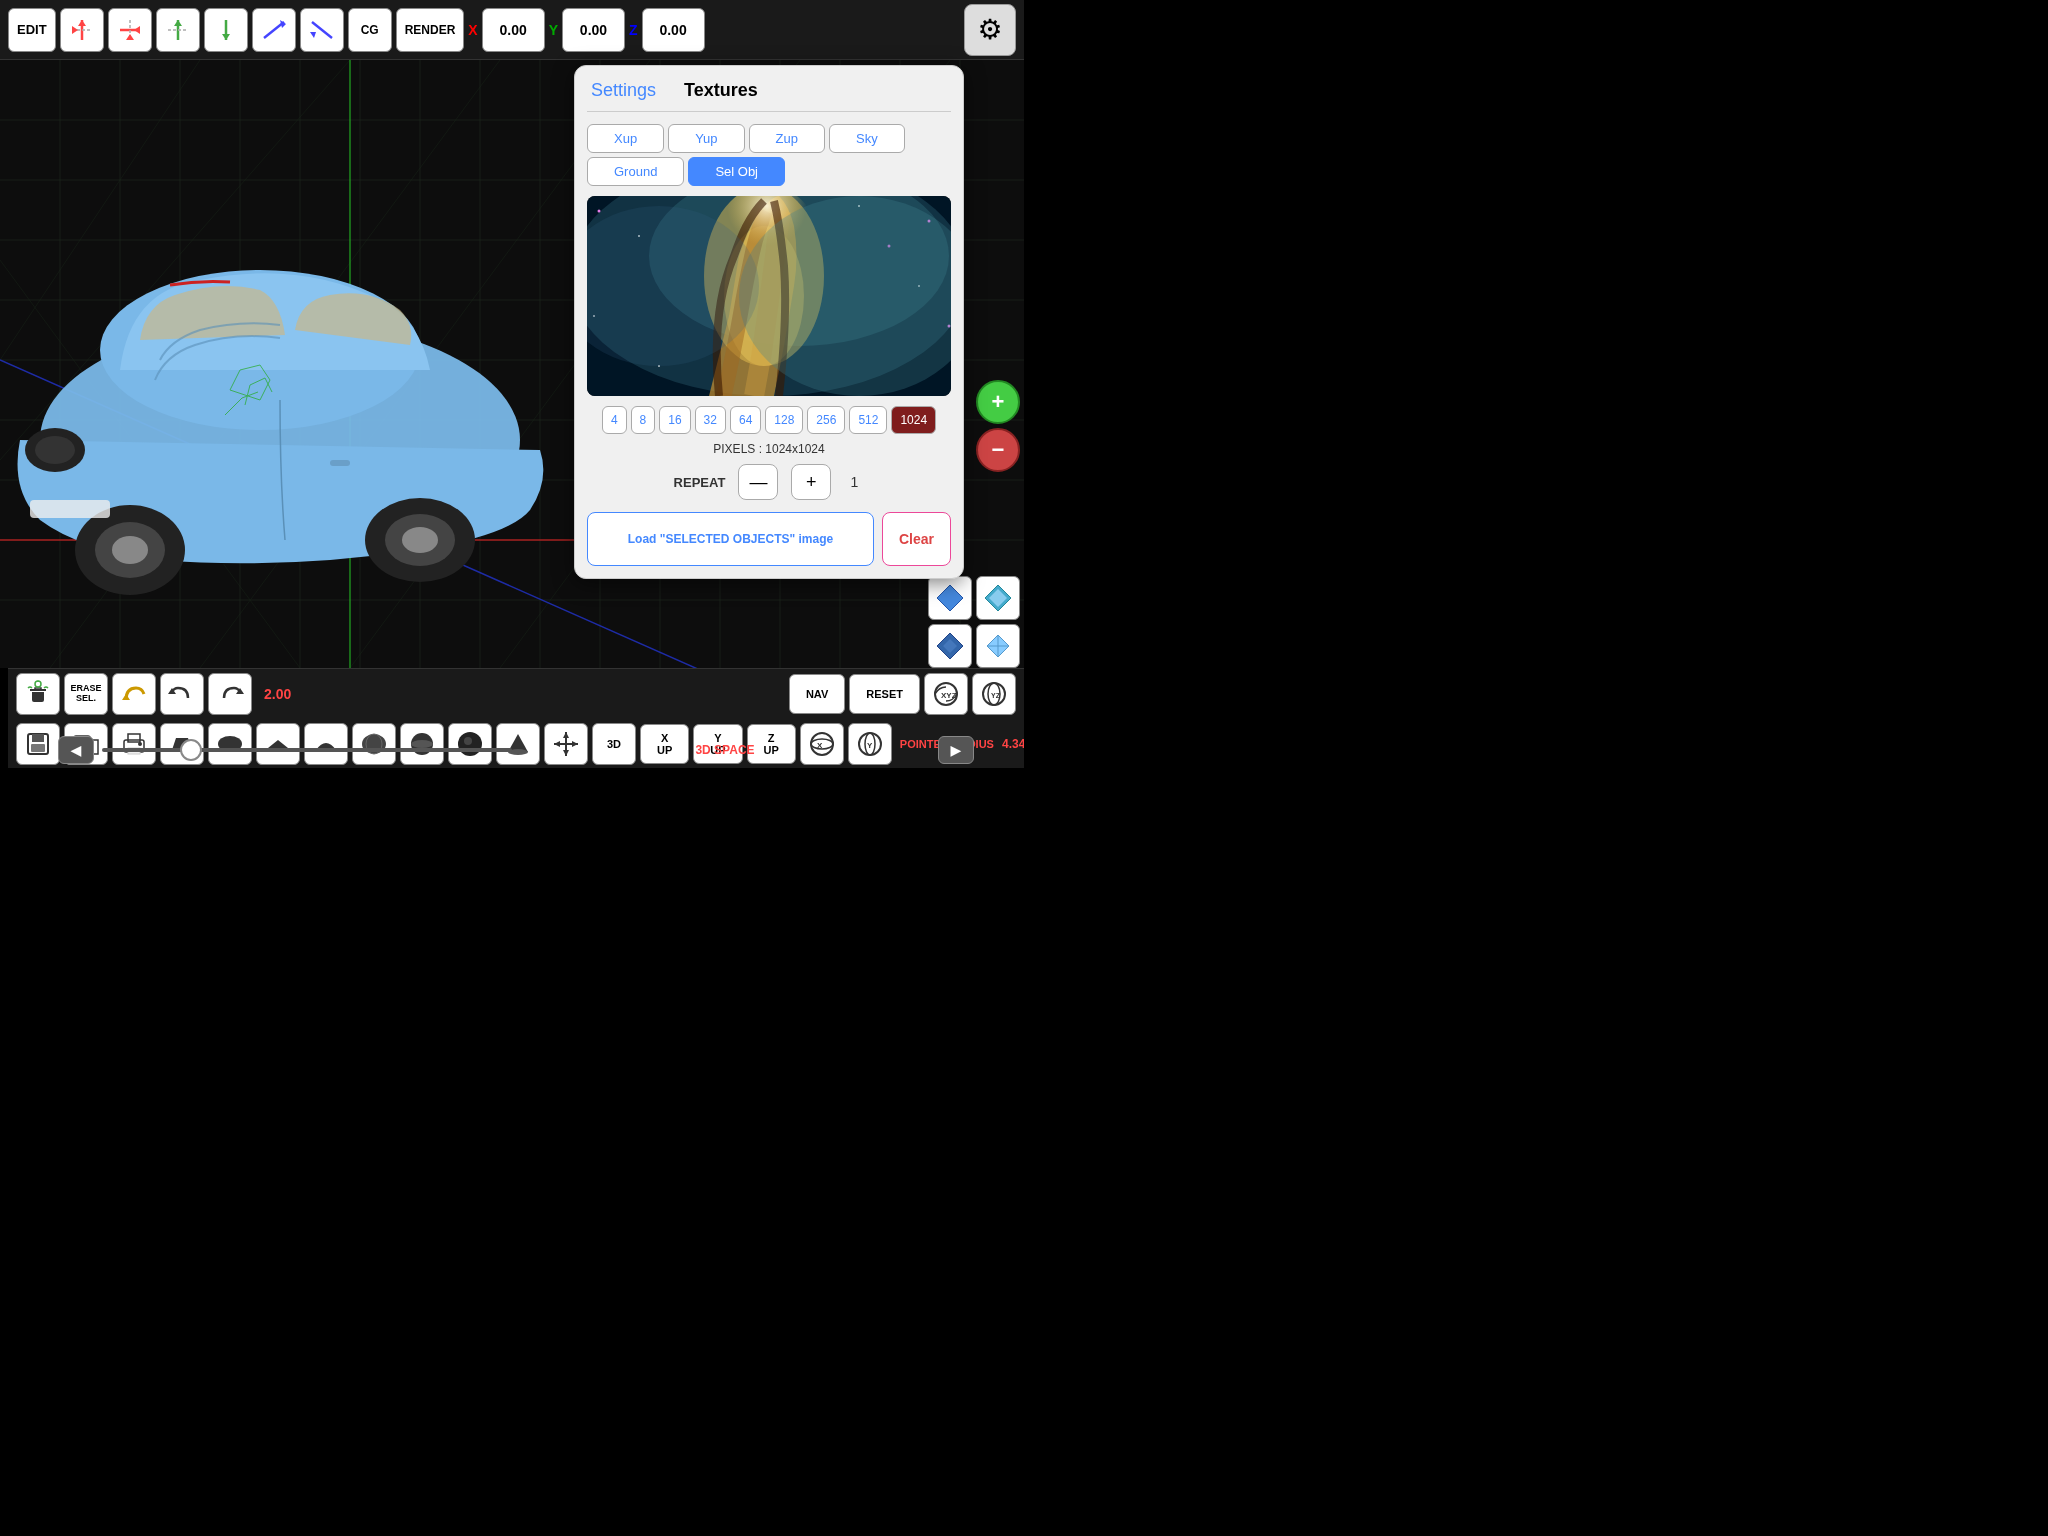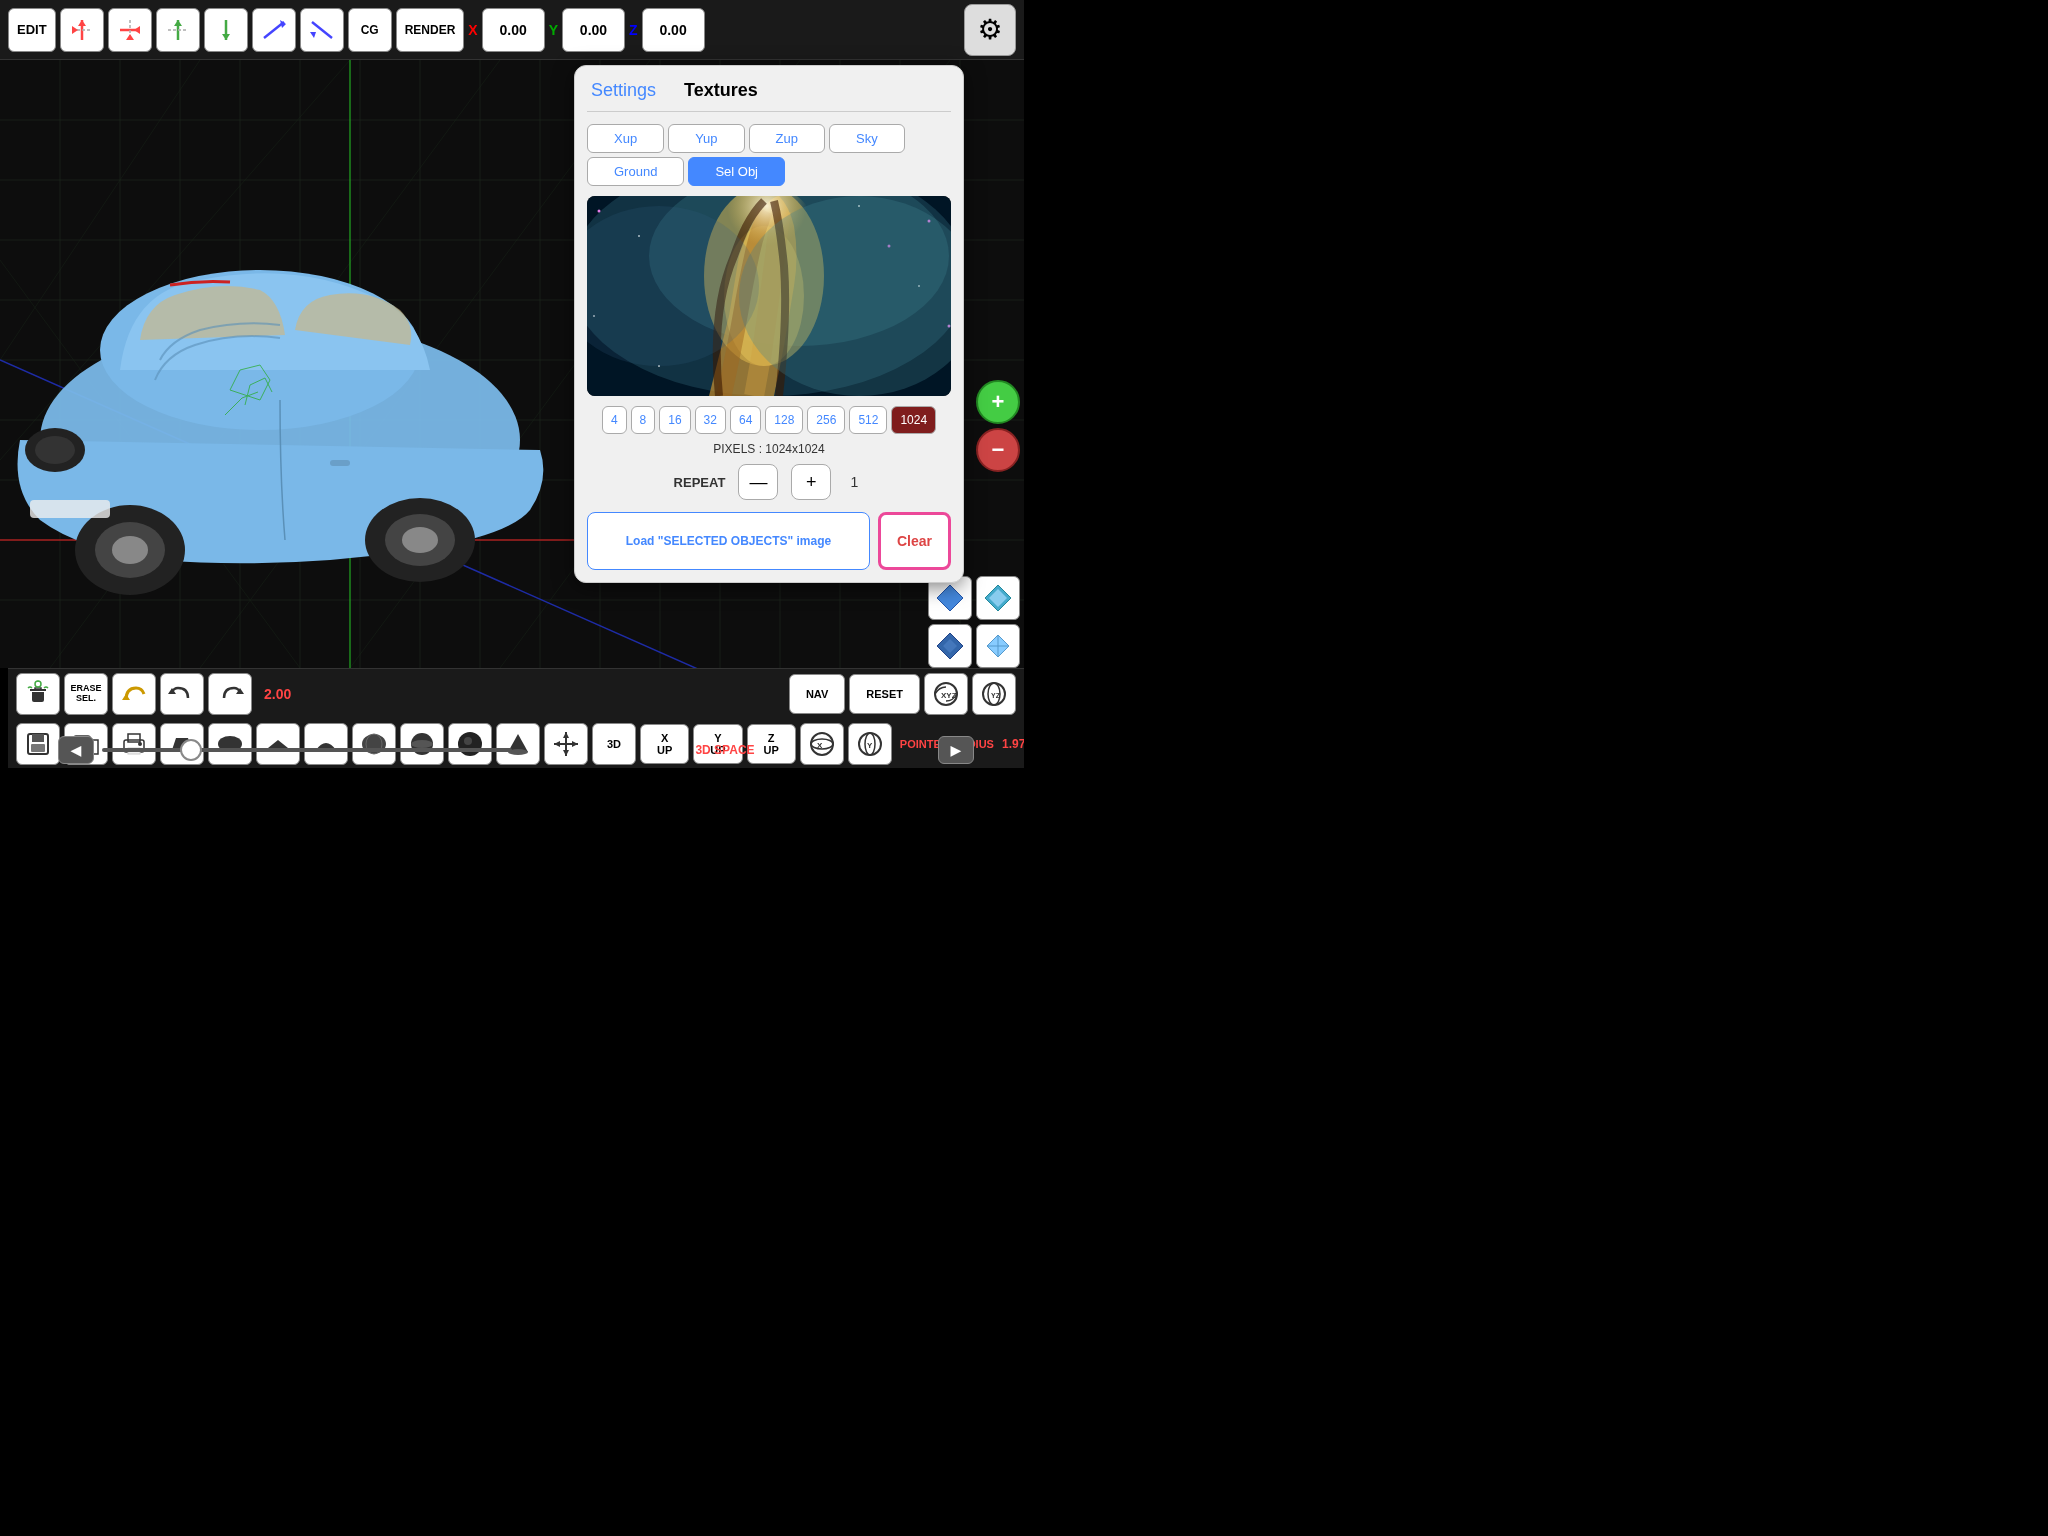--- a/index.html
+++ b/index.html
@@ -257,21 +257,21 @@
       color: #4488ff;
       font-size: 12px;
       font-weight: bold;
       padding: 10px 8px;
       cursor: pointer;
       text-align: center;
     }
 
     .clear-btn {
       background: #fff;
-      border: 3px solid #ec4899;
+      border: 1px solid #ec4899;
       border-radius: 8px;
       color: #dd4444;
       font-size: 14px;
       font-weight: bold;
       padding: 18px 16px;
       cursor: pointer;
     }
 
     
     #bottom-toolbar {
@@ -914,21 +914,21 @@
       <svg width="30" height="30" viewBox="0 0 30 30">
         <circle cx="15" cy="15" r="11" stroke="#333" stroke-width="2" fill="none"></circle>
         <ellipse cx="15" cy="15" rx="5" ry="11" stroke="#333" stroke-width="1.5" fill="none"></ellipse>
         <text x="12" y="19" font-size="8" fill="#333" font-weight="bold">Y</text>
       </svg>
     </div>
 
     <div style="flex:1; display:flex; align-items:center; gap:6px; padding: 0 4px;">
       <span class="pointer-radius-label">POINTER RADIUS</span>
     </div>
-    <span class="value-label">1.97</span>
+    <span class="value-label">4.34</span>
   </div>
 
   <div style="position:absolute; bottom:4px; left:0; right:0; display:flex; align-items:center; padding: 0 50px; gap:8px;">
     <div class="nav-arrow nav-left" style="position:static; width:36px; height:28px; font-size:14px; background:#555; border-radius:6px; display:flex; align-items:center; justify-content:center; color:#fff; cursor:pointer;">◀</div>
     <input type="range" min="0" max="100" value="20" style="flex: 1 1 0%;">
     <span class="space-label">3D SPACE</span>
     <div class="nav-arrow nav-right" style="position:static; width:36px; height:28px; font-size:14px; background:#555; border-radius:6px; display:flex; align-items:center; justify-content:center; color:#fff; cursor:pointer;">▶</div>
   </div>
 </div>
 

